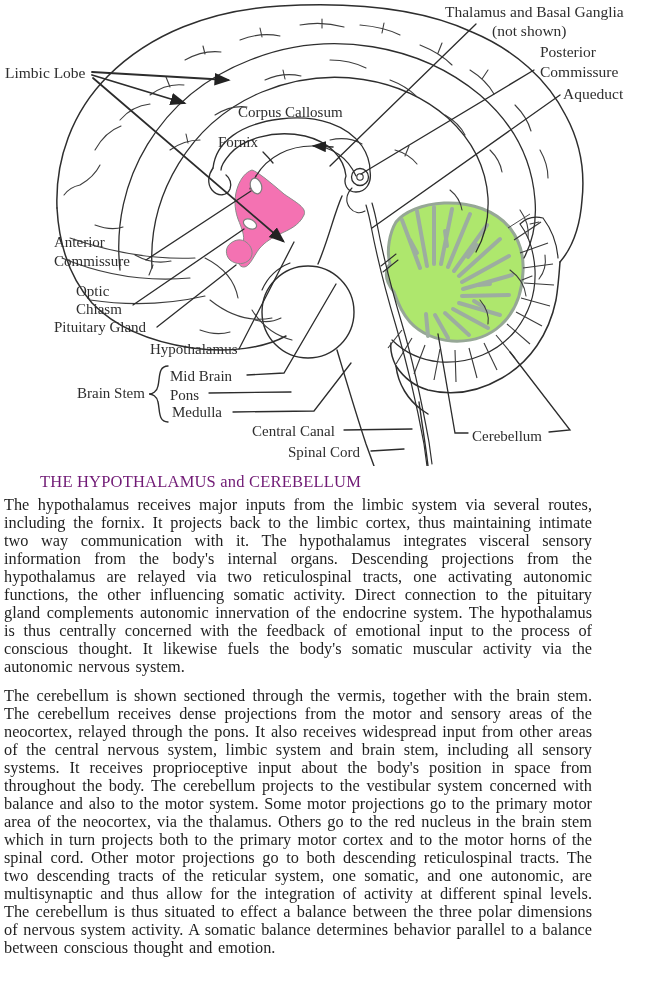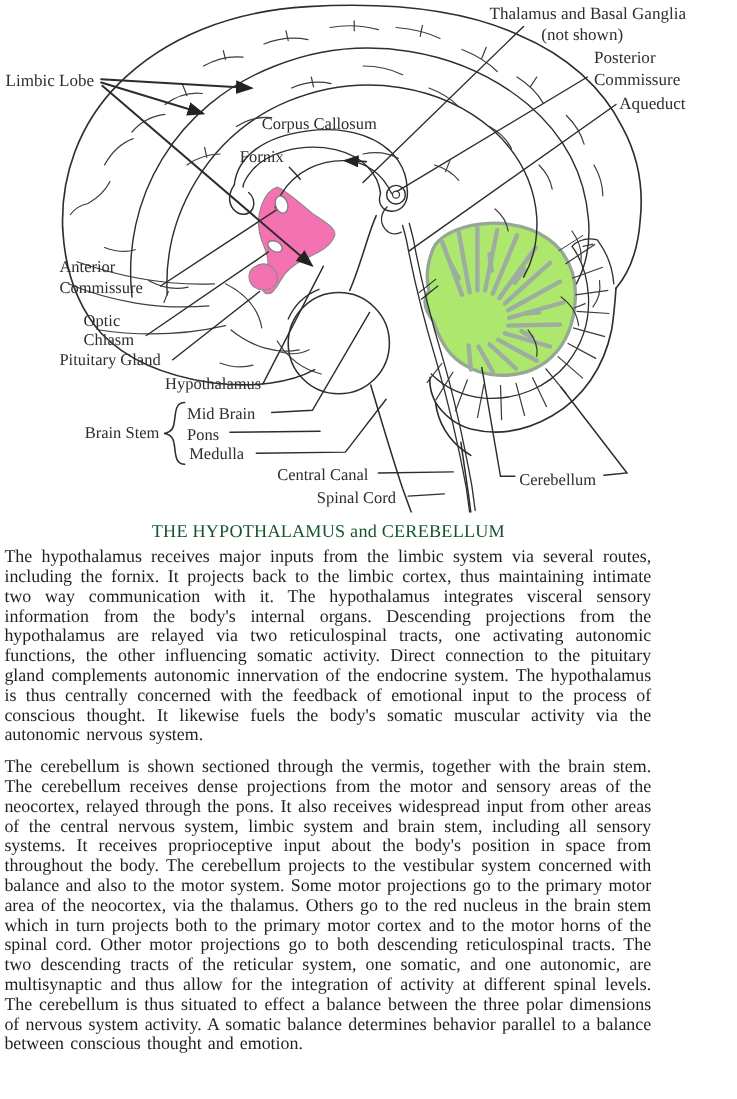--- a/index.html
+++ b/index.html
@@ -1,21 +1,21 @@
 <!DOCTYPE html>
 <html><head>
 <meta charset="utf-8">
 <style>
   html,body{margin:0;padding:0;background:#ffffff;}
   body{width:670px;height:999px;overflow:hidden;font-family:"Liberation Serif",serif;color:#1f1f1f;}
   .page{width:597px;}
   svg text{font-family:"Liberation Serif",serif;fill:#2e2e2e;}
   .lbl{font-size:15px;}
   .lblb{font-size:15.5px;}
-  .caption{text-align:center;font-size:16.5px;color:#14532d;margin:2px 0 4px 0;letter-spacing:.2px;}
+  .caption{font-size:16.5px;color:#701a75;margin:2px 0 4px 0;letter-spacing:.2px;padding-left:40px;}
   .para{font-size:16.3px;line-height:18px;text-align:justify;margin:0;padding:0 5px 0 4px;word-spacing:1.5px;}
   .para+.para{margin-top:11px;}
 </style>
 </head>
 <body>
 
 <div class="page">
 
 <svg width="670" height="466" viewBox="0 0 670 466" xmlns="http://www.w3.org/2000/svg">
   <defs>

